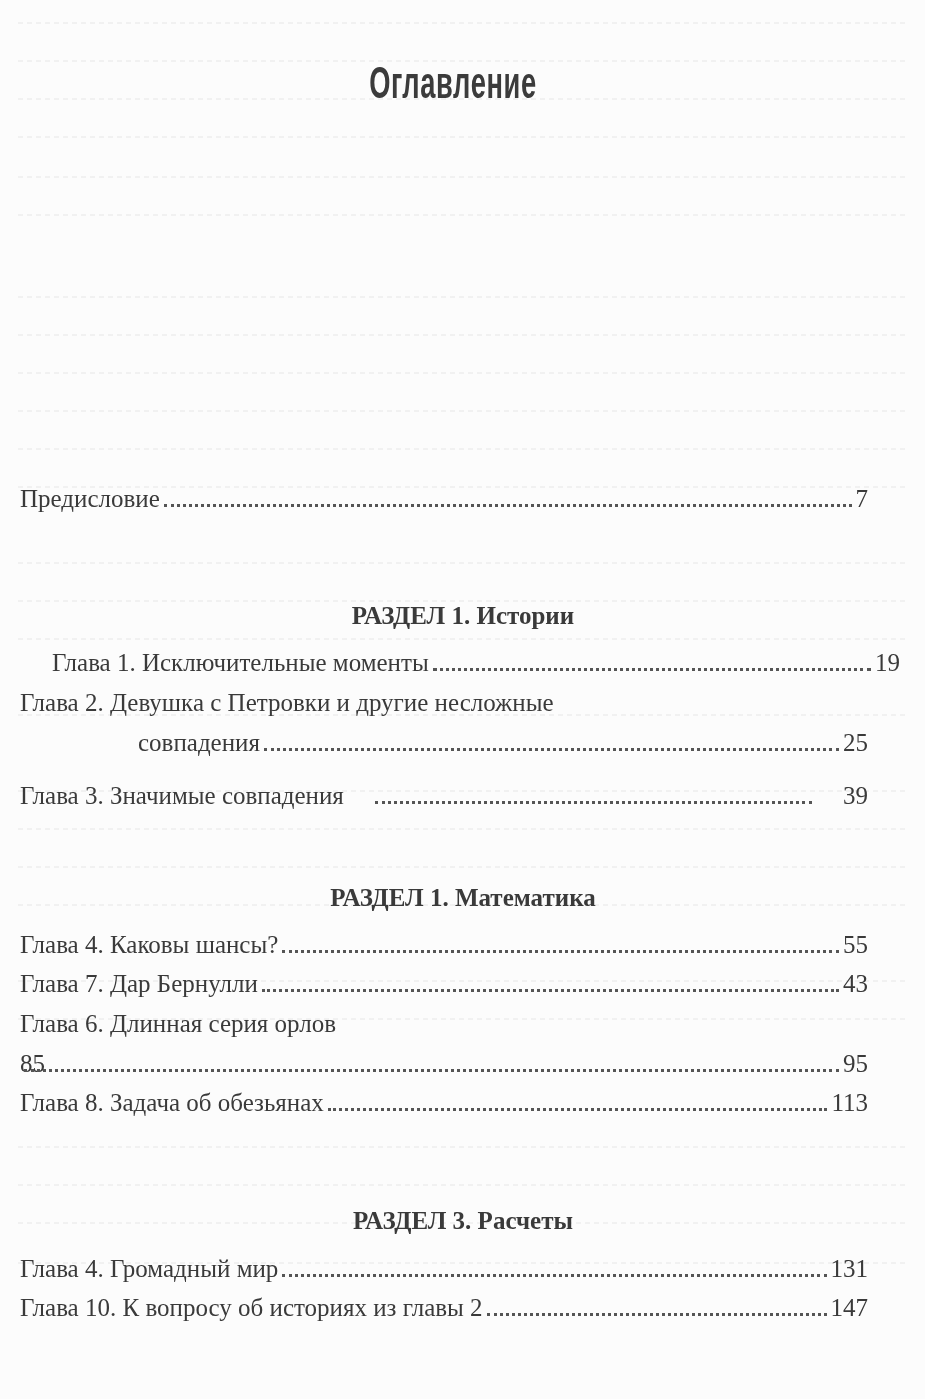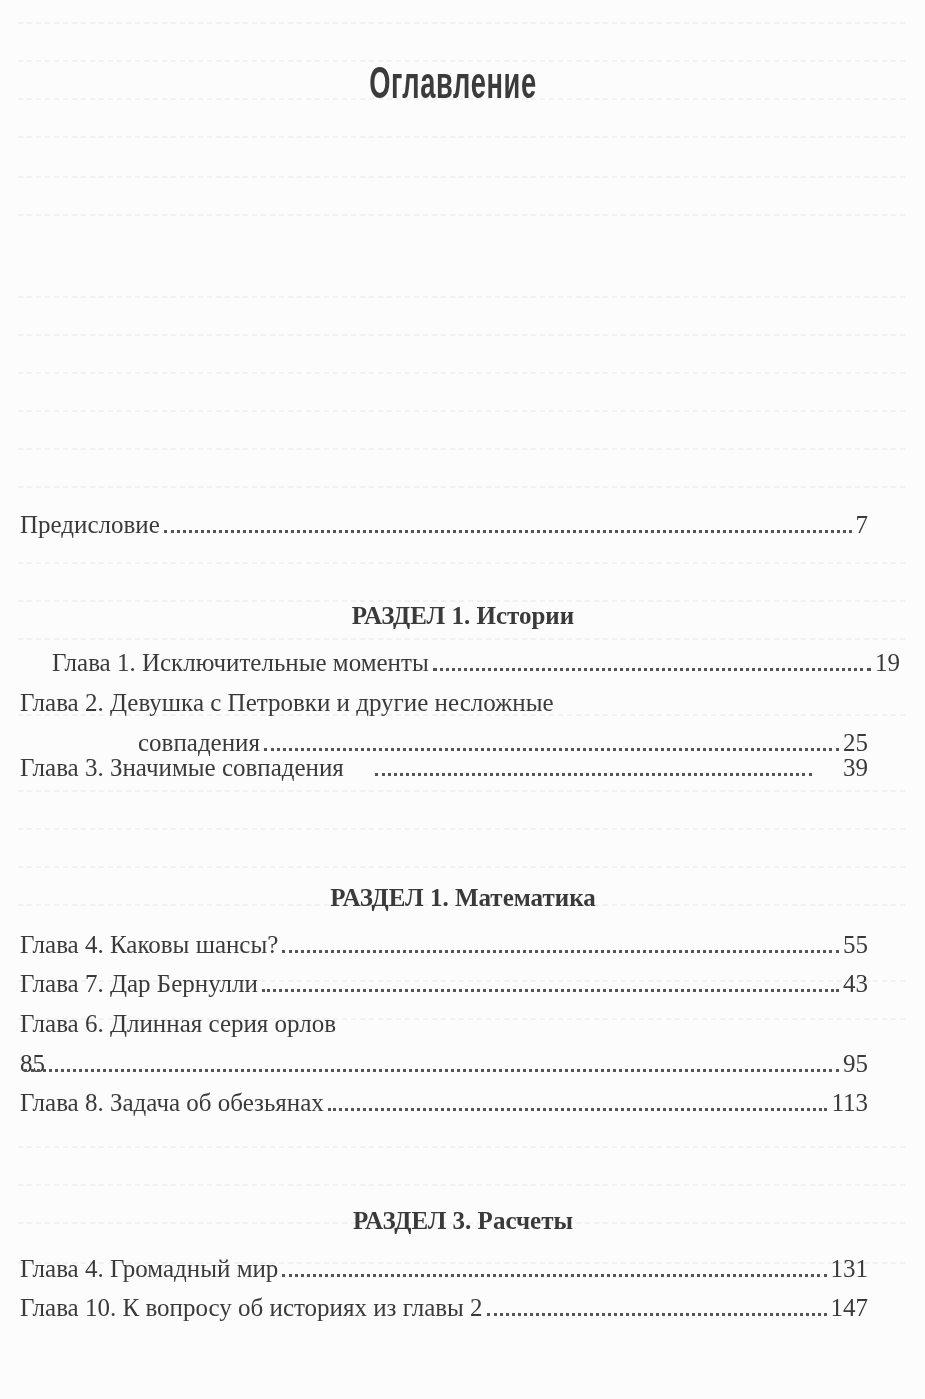--- a/index.html
+++ b/index.html
@@ -127,42 +127,42 @@
   <div class="bleed-line" style="top:1146px"></div>
   <div class="bleed-line" style="top:1184px"></div>
   <div class="bleed-line" style="top:1222px"></div>
   <div class="bleed-line" style="top:1262px"></div>
 </div>
 
 <h1 class="title" style="margin:0;">Оглавление</h1>
 
 <div class="page">
 
-  <div class="toc-row" style="top:510px;">
+  <div class="toc-row" style="top:484px;">
     <span class="label">Предисловие</span>
     <span class="dots"></span>
     <span class="page-num">7</span>
   </div>
 
   <div class="section-heading" style="top:601px;">РАЗДЕЛ 1. Истории</div>
 
   <div class="toc-row" style="top:648px;margin-left:32px;">
     <span class="label">Глава 1. Исключительные моменты</span>
     <span class="dots"></span>
     <span class="page-num">19</span>
   </div>
 
   <div class="toc-line-only" style="top:688px;">Глава 2. Девушка с Петровки и другие несложные</div>
   <div class="toc-row indent" style="top:728px;">
     <span class="label">совпадения</span>
     <span class="dots"></span>
     <span class="page-num">25</span>
   </div>
 
-  <div class="toc-row" style="top:753px;gap:27px;">
+  <div class="toc-row" style="top:781px;gap:27px;">
     <span class="label">Глава 3. Значимые совпадения</span>
     <span class="dots"></span>
     <span class="page-num">39</span>
   </div>
 
   <div class="section-heading" style="top:883px;">РАЗДЕЛ 1. Математика</div>
 
   <div class="toc-row" style="top:930px;">
     <span class="label">Глава 4. Каковы шансы?</span>
     <span class="dots"></span>

